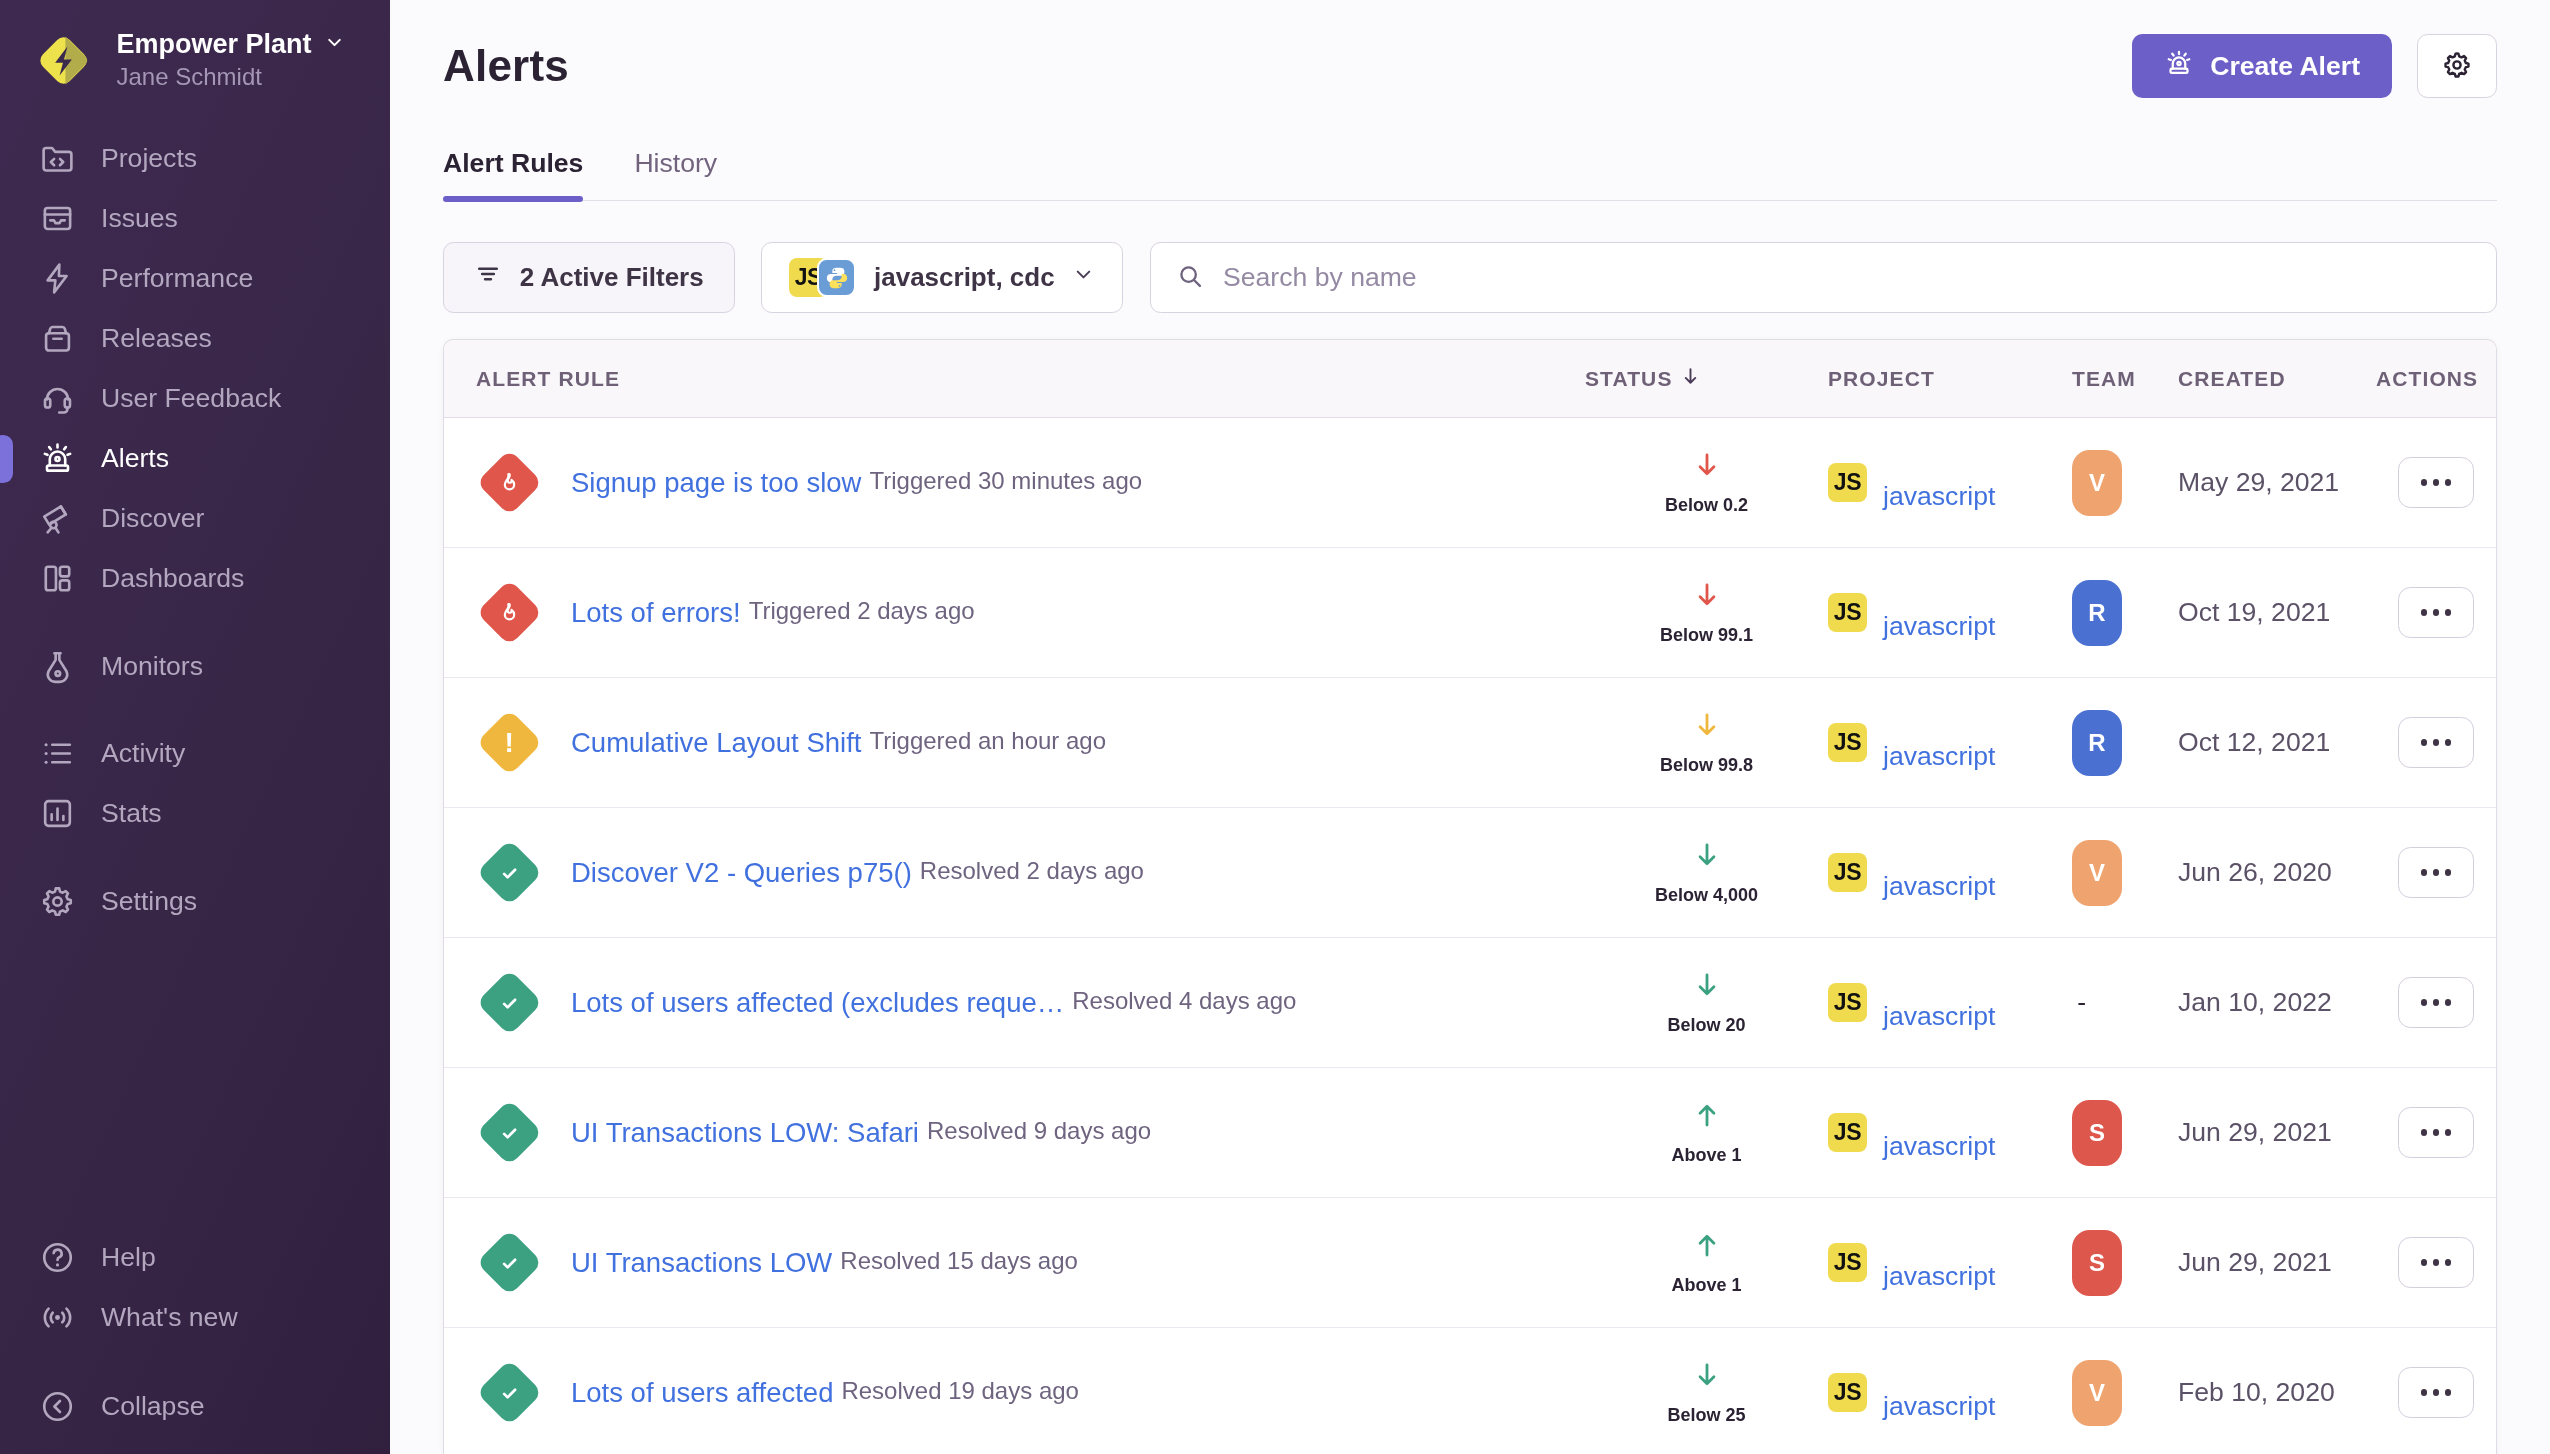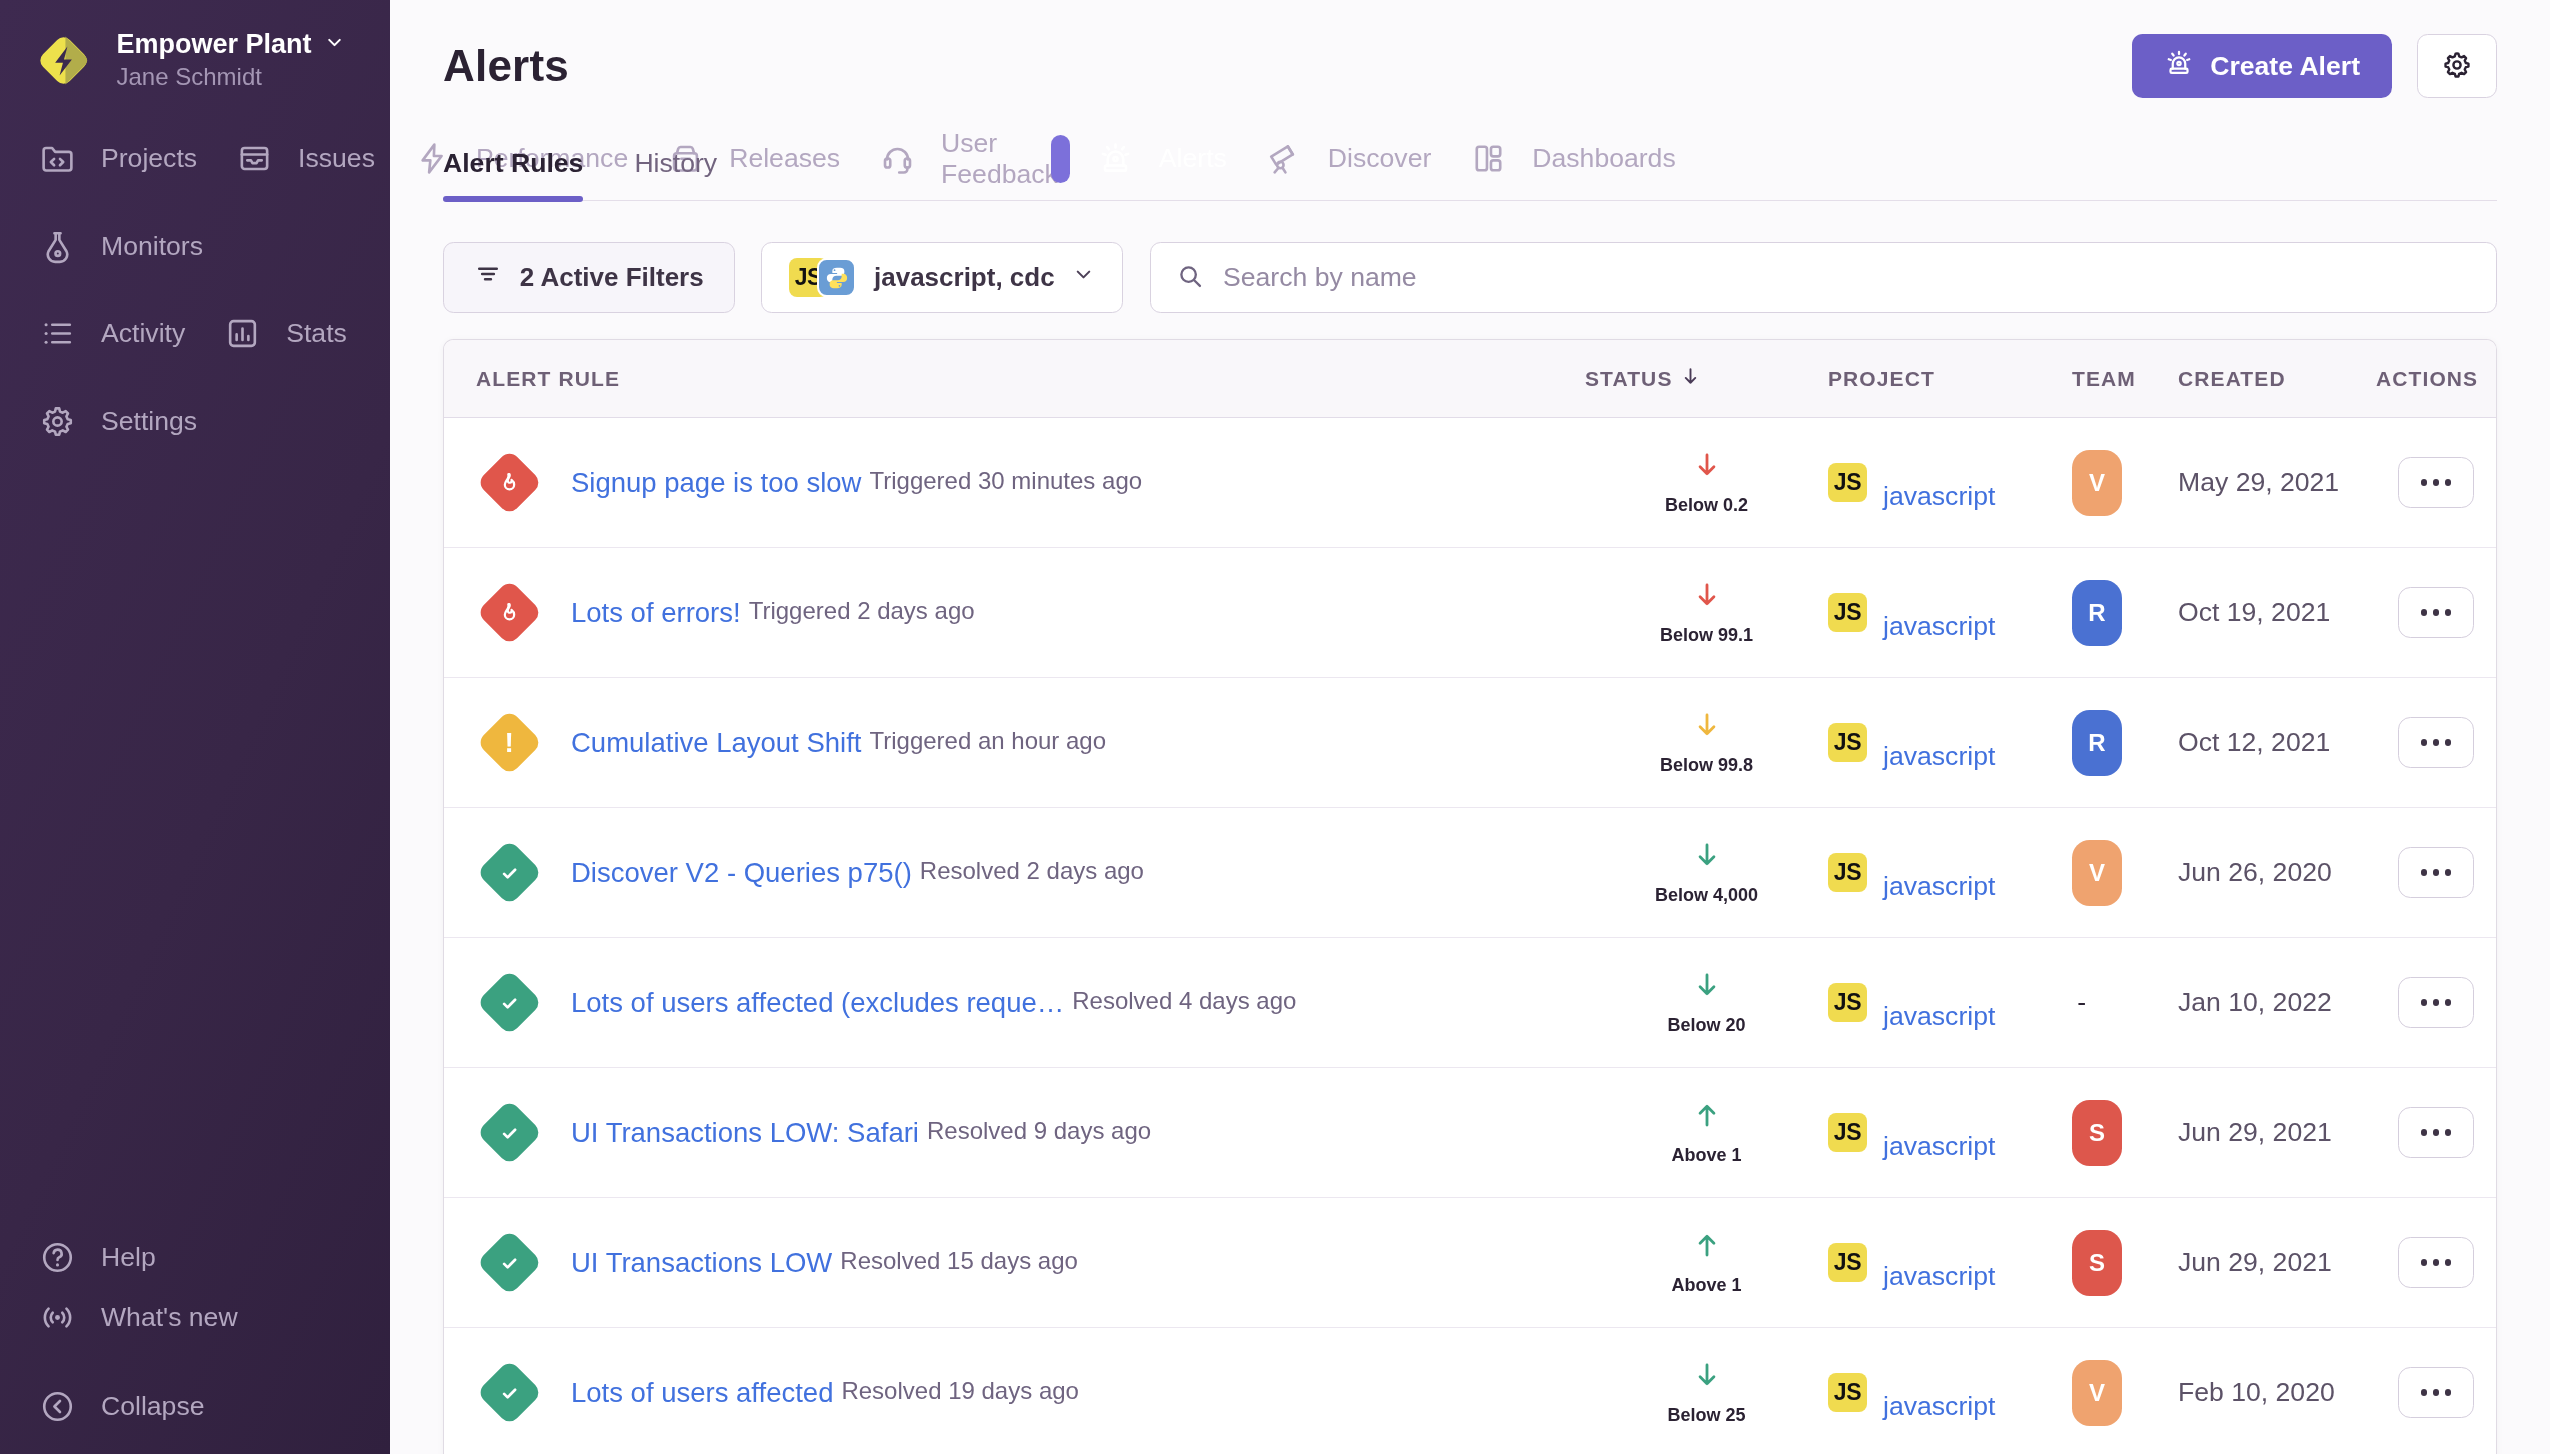--- a/index.html
+++ b/index.html
@@ -13,21 +13,21 @@
     display:flex; flex-direction:column; color:#B3A7C0; }
   .org { display:flex; align-items:center; gap:19.5px; margin:26.6px 26.6px 0 30px; cursor:pointer; }
   .org-logo { width:67px; height:67px; border-radius:16px; display:flex; align-items:center; justify-content:center; }
   .org-logo svg { width:67px; height:67px; }
   .org-text { display:flex; flex-direction:column; gap:3.5px; }
   .org-name-row { display:flex; align-items:center; gap:12.4px; color:#FFFFFF; font-size:27px; font-weight:700; }
   .org-name-row svg { width:21px; height:21px; stroke:#FFFFFF; }
   .org-user { font-size:24px; color:#A496B4; }
 
   nav.side-nav { margin-top:35px; display:flex; flex-direction:column; }
-  .nav-section { display:flex; flex-direction:row; }
+  .nav-section { display:flex; flex-direction:column; }
   .nav-section + .nav-section { margin-top:27.5px; }
   .nav-item { position:relative; height:60px; display:flex; align-items:center; gap:25px;
     padding-left:39px; font-size:26.6px; color:#B3A7C0; cursor:pointer; }
   .nav-item svg { width:37px; height:37px; stroke:currentColor; fill:none;
     stroke-width:1.7; stroke-linecap:round; stroke-linejoin:round; flex:0 0 37px; }
   .nav-item.active { color:#FFFFFF; }
   .nav-item.active::before { content:""; position:absolute; left:-7px; top:6.2px;
     width:19.5px; height:48px; border-radius:9.7px; background:#7C70DA; }
   .sidebar-footer { margin-top:auto; padding-bottom:17.7px; display:flex; flex-direction:column; }
   .sidebar-footer .gap-before { margin-top:29px; }

